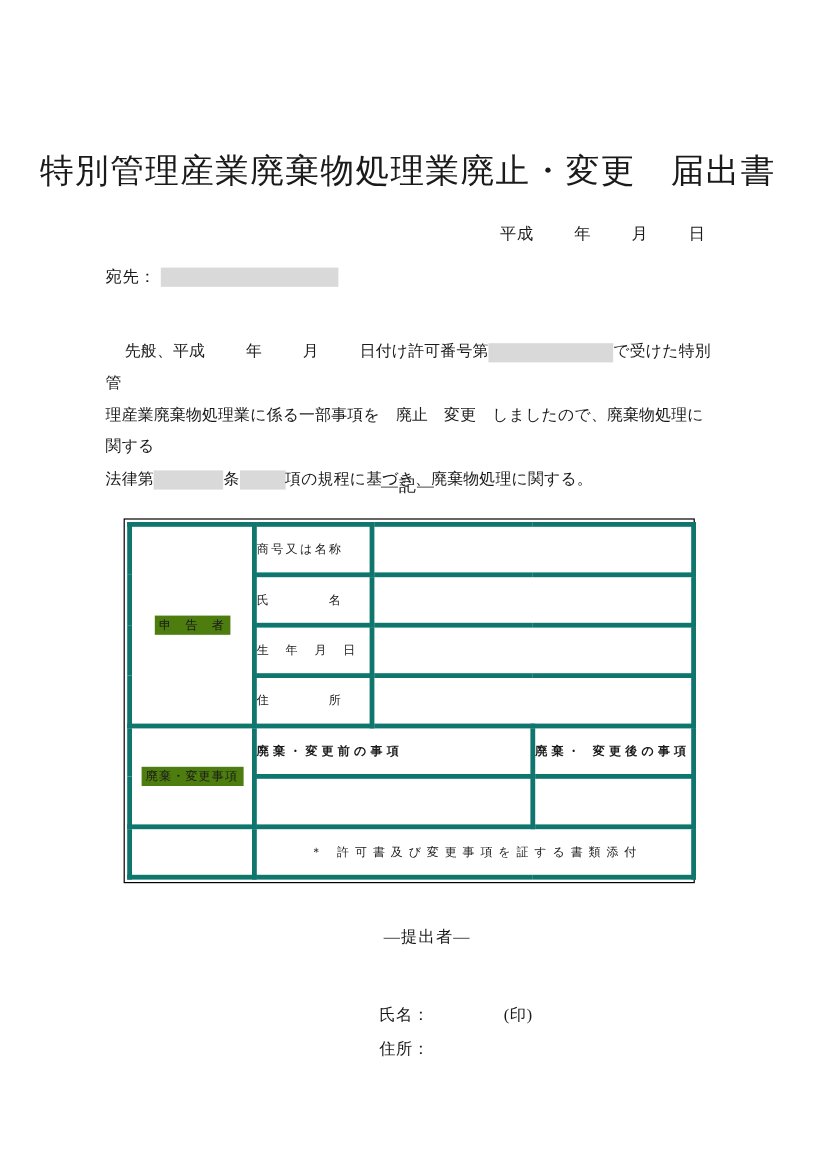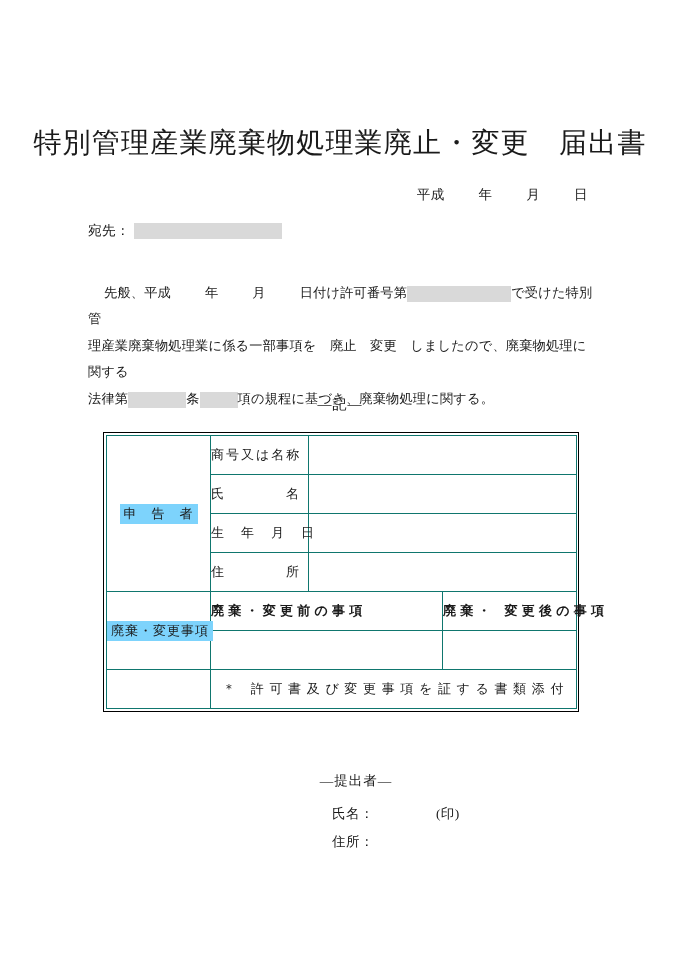--- a/index.html
+++ b/index.html
@@ -99,33 +99,33 @@
     border: 1px solid #000;
     padding: 2px;
     box-sizing: border-box;
   }
   table.form {
     border-collapse: collapse;
     width: 100%;
     table-layout: fixed;
   }
   table.form td {
-    border: 1px solid #0f766e;
-    font-size: 13px;
+    border: 4px solid #0f766e;
+    font-size: 10px;
     padding: 0;
     vertical-align: middle;
     height: 38px;
   }
   .cell-label {
     text-align: center;
     letter-spacing: 1px;
     white-space: nowrap;
   }
   .hl {
-    background: #7dd3fc;
+    background: #4d7c0f;
     display: inline-block;
     padding: 1px 4px;
     letter-spacing: 1px;
   }
   .cell-field-head {
     padding-left: 12px;
     letter-spacing: 2px;
     white-space: nowrap;
   }
   .cell-blank { }
@@ -154,26 +154,25 @@
     position: absolute;
     top: 772px;
     left: 16px;
     width: 680px;
     text-align: center;
     font-size: 13.5px;
     letter-spacing: 1px;
   }
   .submitter-lines {
     position: absolute;
-    top: 800px;
+    top: 832px;
     left: 316px;
     font-size: 13.5px;
     line-height: 2.1;
     letter-spacing: 0.5px;
-    margin-left: 16px;
   }
   .seal { display: inline-block; margin-left: 58px; }
 </style>
 </head>
 <body>
 
 <div class="page">
 
   <div class="doc-title">特別管理産業廃棄物処理業廃止・変更　届出書</div>
 

